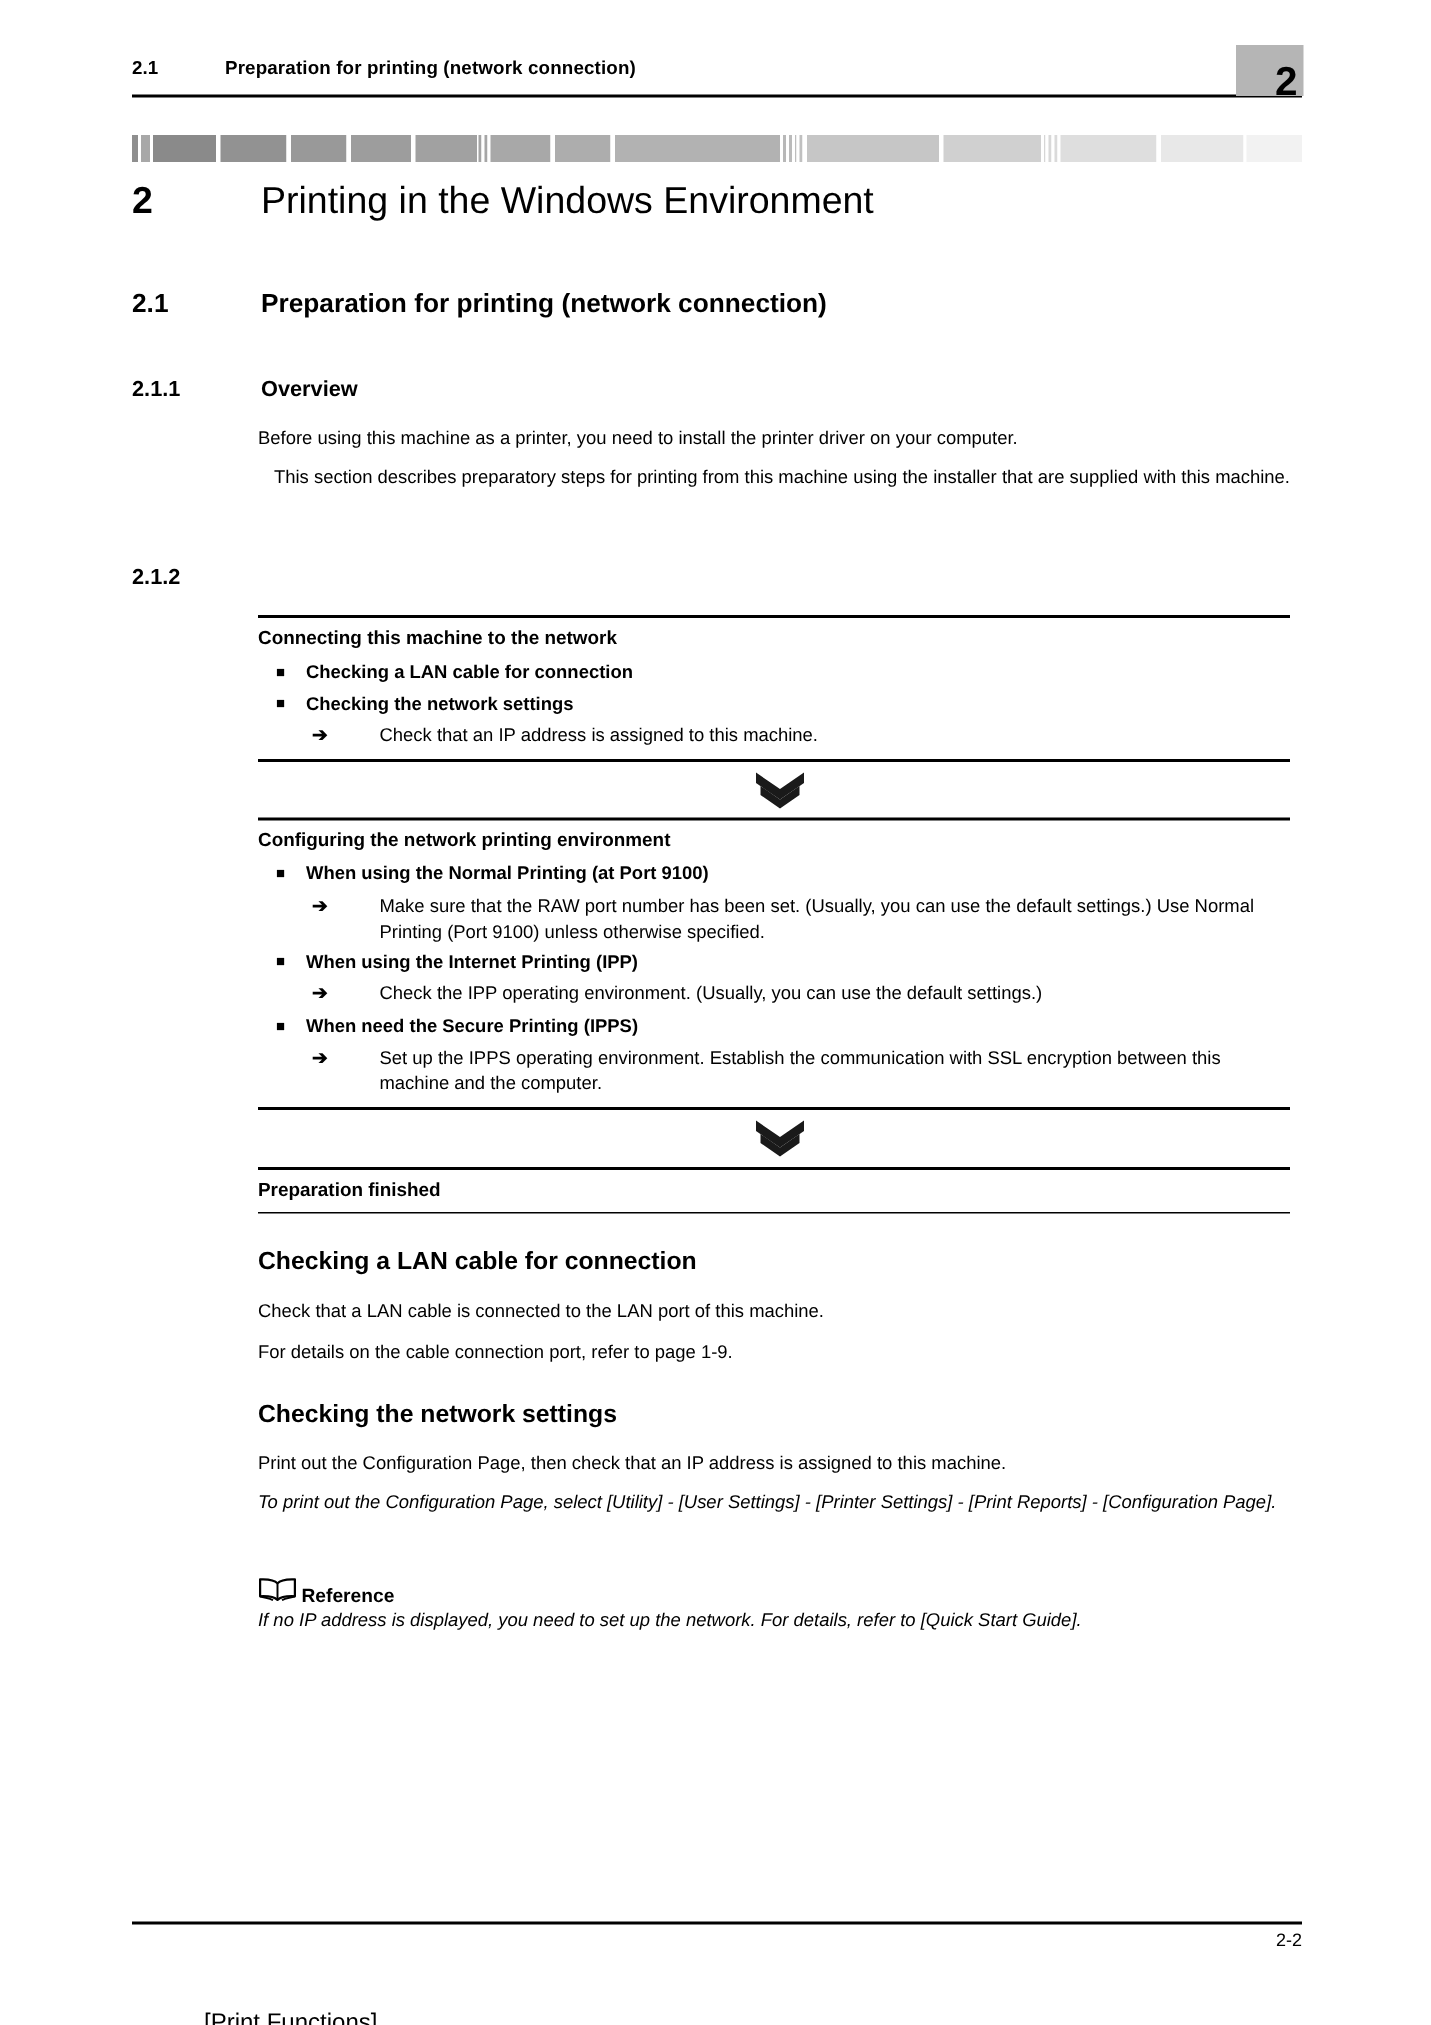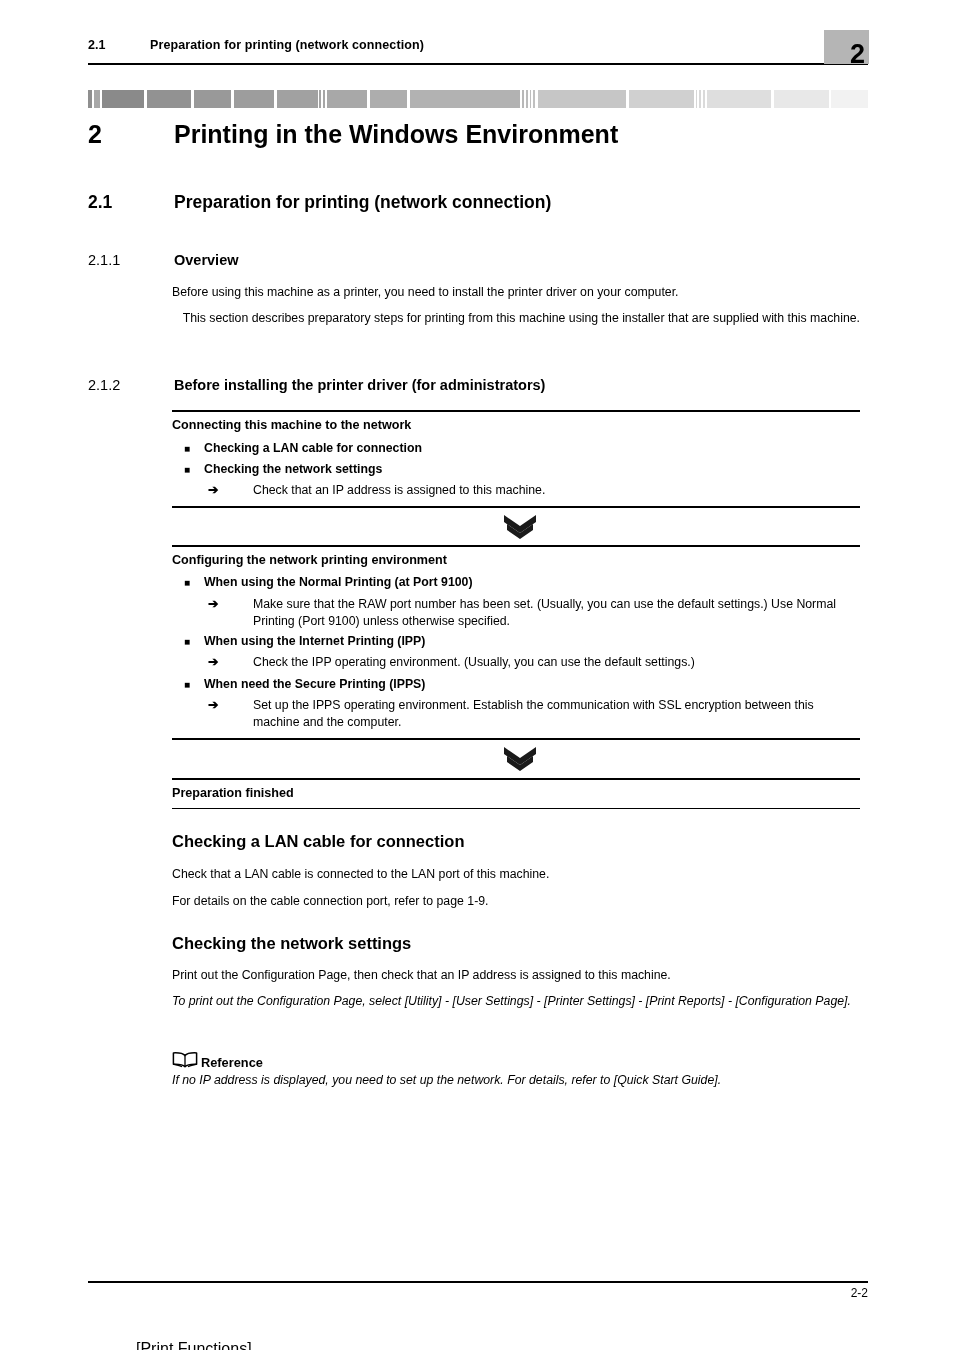--- a/index.html
+++ b/index.html
@@ -90,21 +90,21 @@
     align-items: baseline;
   }
   .h1-num {
     font-size: 25px;
     font-weight: bold;
     width: 86px;
     flex: none;
   }
   .h1-text {
     font-size: 25px;
-    font-weight: bold;
+    font-weight: normal;
   }
 
   .h2-row {
     position: absolute;
     left: 88px;
     width: 800px;
     display: flex;
     align-items: baseline;
   }
   .h2-num {
@@ -120,21 +120,21 @@
 
   .h3-row {
     position: absolute;
     left: 88px;
     width: 800px;
     display: flex;
     align-items: baseline;
   }
   .h3-num {
     font-size: 14.5px;
-    font-weight: normal;
+    font-weight: bold;
     width: 86px;
     flex: none;
   }
   .h3-text {
     font-size: 14.5px;
     font-weight: bold;
   }
 
   .body-p {
     position: absolute;
@@ -316,21 +316,20 @@
 
   <div class="h3-row" style="top:252px;">
     <span class="h3-num">2.1.1</span>
     <span class="h3-text">Overview</span>
   </div>
   <div class="body-p" style="top:284px;">Before using this machine as a printer, you need to install the printer driver on your computer.</div>
   <div class="body-p" style="top:310px;text-align:right;">This section describes preparatory steps for printing from this machine using the installer that are supplied with this machine.</div>
 
   <div class="h3-row" style="top:377px;">
     <span class="h3-num">2.1.2</span>
-    <span class="h3-text">Before installing the printer driver (for administrators)</span>
   </div>
 
   <div class="flow-rule" style="top:410px;"></div>
   <div class="flow-title" style="top:418px;">Connecting this machine to the network</div>
   <div class="bullet-row" style="top:441px;">
     <span class="bullet-mark">■</span>
     <span>Checking a LAN cable for connection</span>
   </div>
   <div class="bullet-row" style="top:462px;">
     <span class="bullet-mark">■</span>

